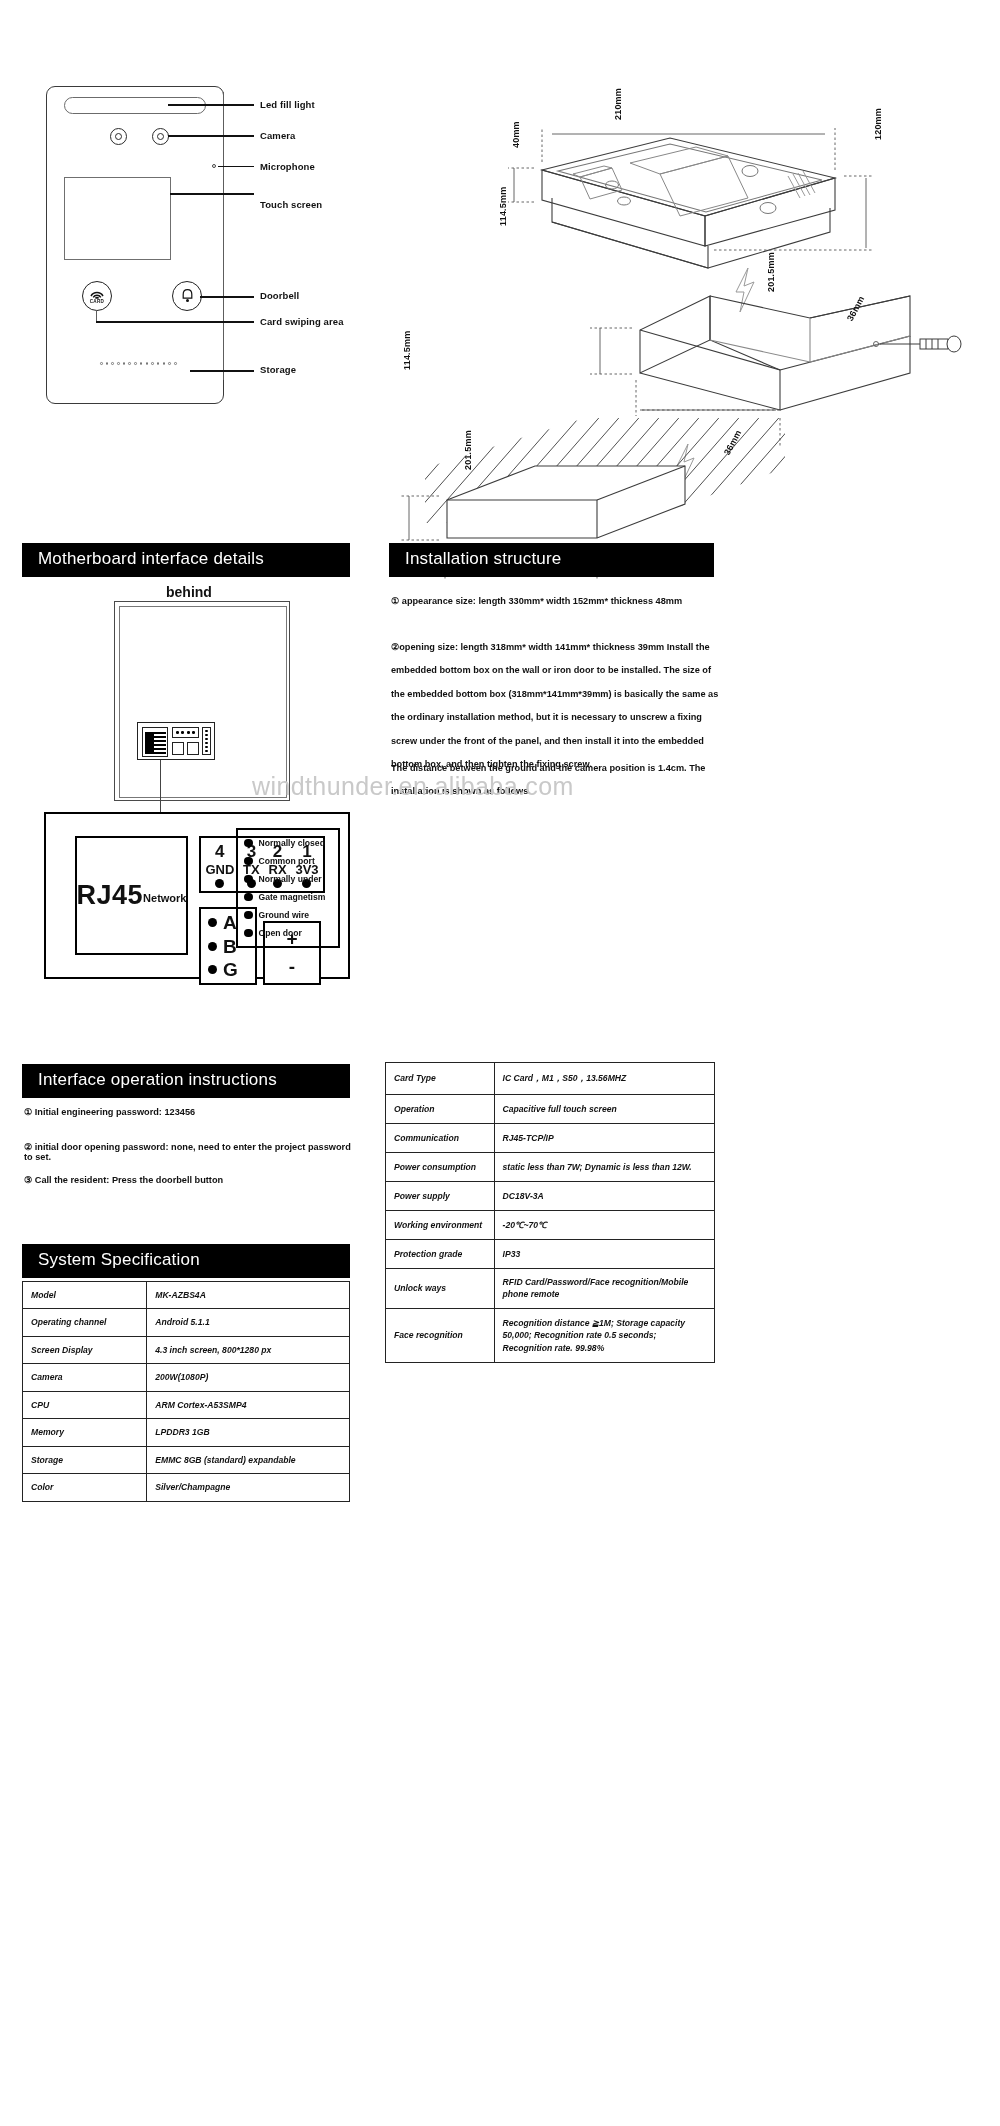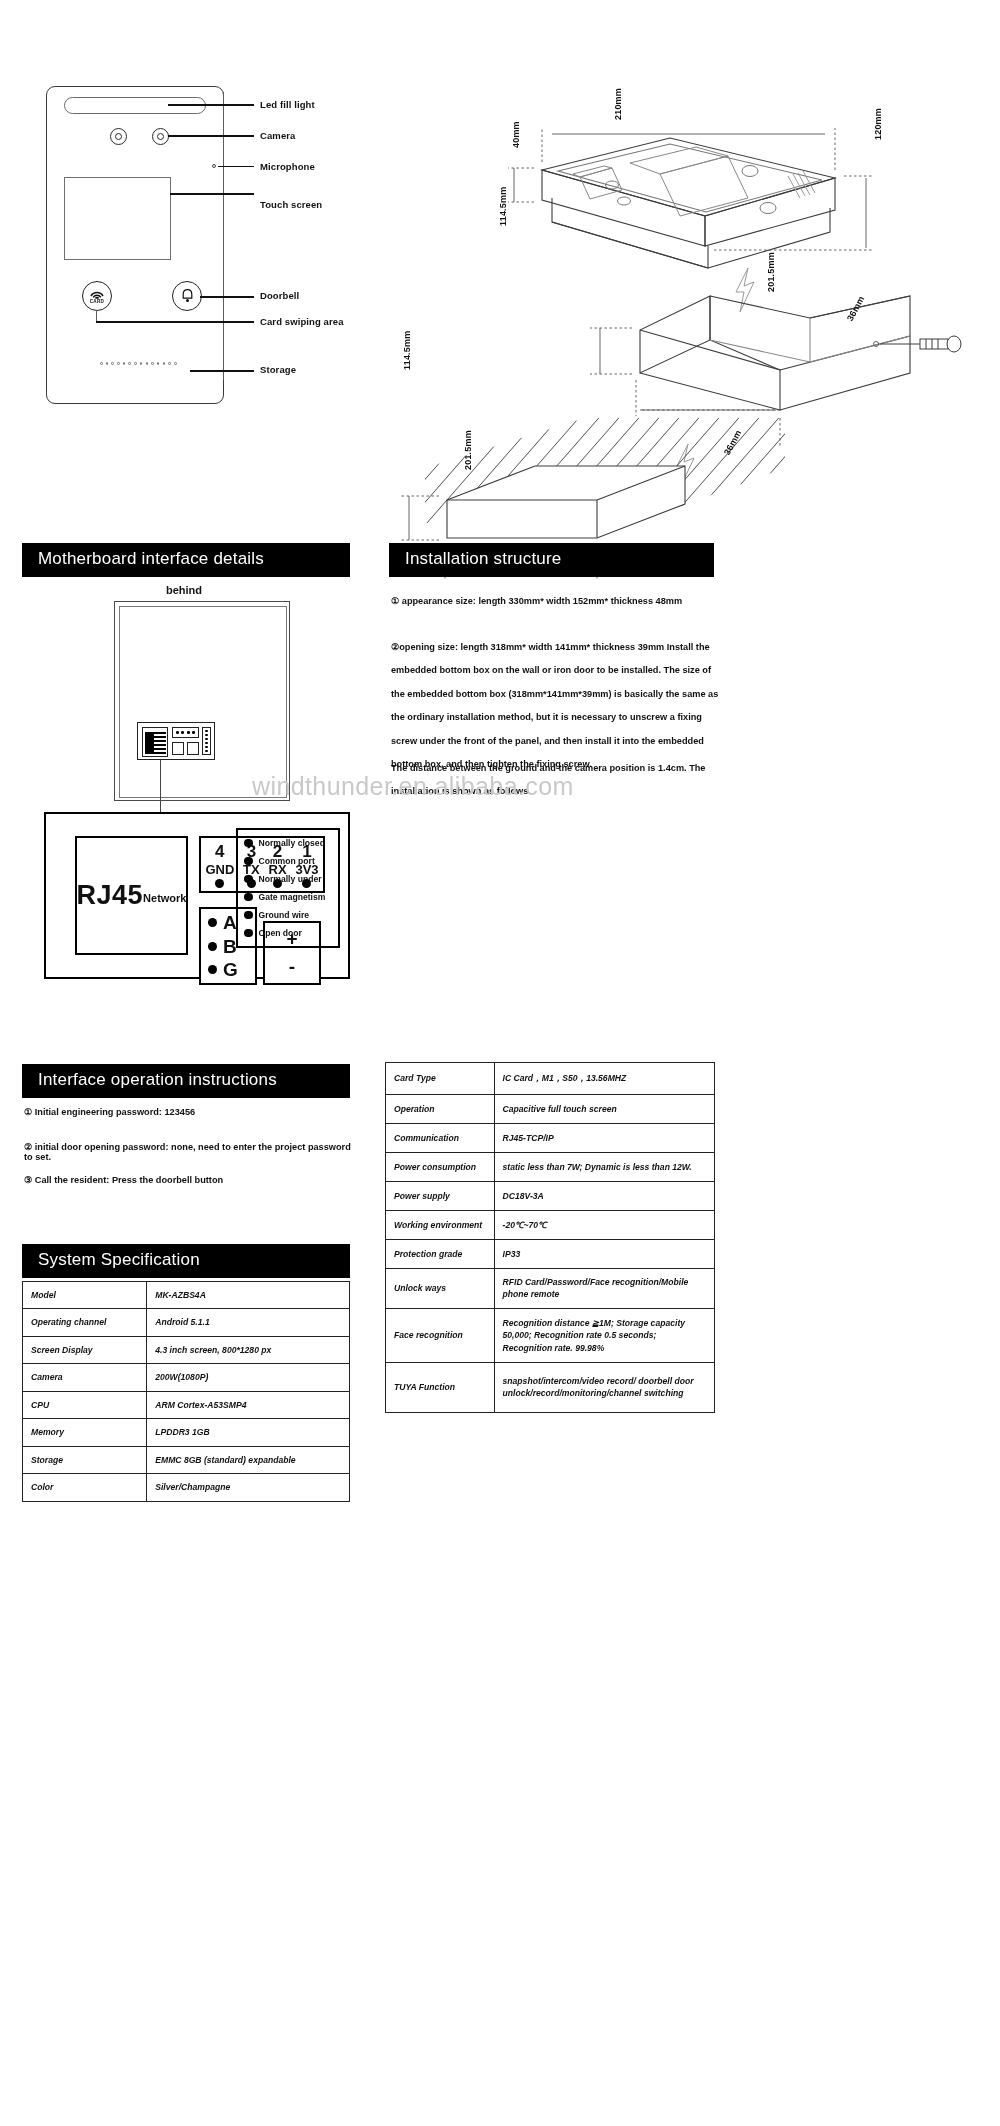--- a/index.html
+++ b/index.html
@@ -71,21 +71,21 @@
   
   .dimtxt {
     font-size:9px; font-weight:bold; color:#111;
     white-space:nowrap; letter-spacing:.2px;
   }
   .rot90 { transform:rotate(-90deg); transform-origin:left top; }
 
   
   .mb-outer { border:1.3px solid #4a4a4a; background:#fff; }
   .mb-inner { border:1px solid #777; }
-  .behind-lbl { font-size:11px; font-weight:bold; }
+  .behind-lbl { font-size:14px; font-weight:bold; }
 
   
   .term-box { border:2.4px solid #000; background:#fff; }
   .tb { border:2.2px solid #000; background:#fff; }
   .rj45-name { font-size:27px; font-weight:bold; letter-spacing:.5px; }
   .rj45-sub { font-size:11px; font-weight:bold; }
   .pinnum { font-size:17px; font-weight:bold; }
   .pinlbl { font-size:13px; font-weight:bold; }
   .pad { width:9px; height:9px; background:#000; border-radius:50%; }
   .abcl { font-size:19px; font-weight:bold; line-height:1; }
@@ -552,19 +552,15 @@
         <td>IP33</td>
       </tr>
       <tr style="height:34px;">
         <td class="k">Unlock ways</td>
         <td>RFID Card/Password/Face recognition/Mobile phone remote</td>
       </tr>
       <tr style="height:54px;">
         <td class="k">Face recognition</td>
         <td>Recognition distance ≧1M; Storage capacity 50,000; Recognition rate 0.5 seconds; Recognition rate. 99.98%</td>
       </tr>
-      <tr style="height:50px;">
-        <td class="k">TUYA Function</td>
-        <td>snapshot/intercom/video record/ doorbell door unlock/record/monitoring/channel switching</td>
-      </tr>
     </tbody>
   </table>
 </div>
 
 </body></html>

